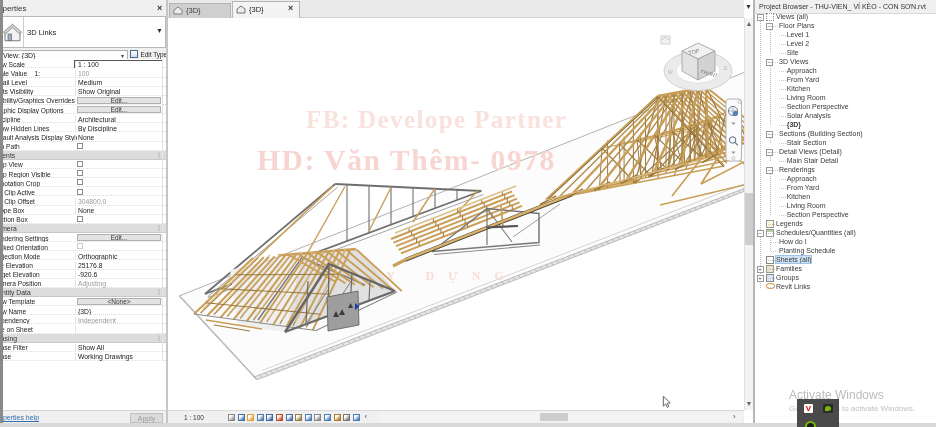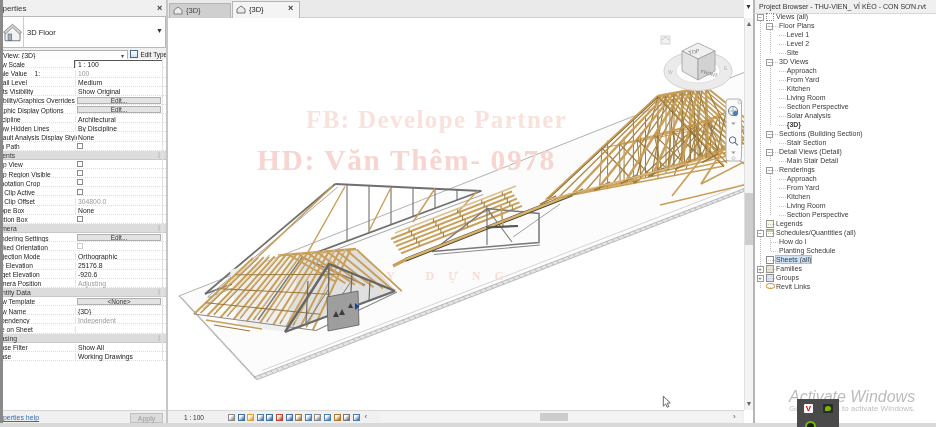--- a/index.html
+++ b/index.html
@@ -426,21 +426,21 @@
    <span style="position:absolute;left:-10px;top:3.5px;font-size:8px;color:#333;">Properties</span>
    <span style="position:absolute;left:157px;top:2.5px;font-size:9px;color:#333;font-weight:bold;">×</span>
  </div>
  <div class="abs" style="left:0;top:16px;width:166px;height:32px;background:#fff;border:1px solid #b8b8b8;">
    <span style="position:absolute;left:0;top:0;width:23px;height:30px;border-right:1px solid #ccc;"></span>
         <svg style="position:absolute;left:1px;top:4px" width="21" height="23" viewBox="0 0 28 26">
      <polygon points="4,12 14,3 24,12 24,24 4,24" fill="#f2f2f2" stroke="#555" stroke-width="1"></polygon>
      <polygon points="2,12.5 14,2 26,12.5 23,14.5 14,6 5,14.5" fill="#d8d8d8" stroke="#555" stroke-width="0.8"></polygon>
      <rect x="8" y="15" width="5" height="9" fill="#9ab0c4" stroke="#555" stroke-width="0.7"></rect>
    </svg>
-   <span style="position:absolute;left:26px;top:11px;font-size:7.5px;color:#222;">3D Floor</span>
+   <span style="position:absolute;left:26px;top:11px;font-size:7.5px;color:#222;">3D Links</span>
    <span style="position:absolute;left:155px;top:10px;font-size:7px;color:#333;">▼</span>
  </div>
  <div class="abs" style="left:0;top:49.5px;width:128px;height:10px;background:#fdfdfd;border:1px solid #b0b0b0;">
    <span style="position:absolute;left:-9px;top:1.5px;font-size:7px;color:#222;">3D View: {3D}</span>
    <span style="position:absolute;right:3px;top:1.5px;font-size:6px;color:#444;">▾</span>
  </div>
  <div class="abs" style="left:130px;top:49.5px;width:36px;height:10px;">
    <span style="position:absolute;left:0px;top:0.5px;width:8px;height:8px;border:1px solid #4a6a8a;background:linear-gradient(#fff,#cfdcea);"></span>
    <span style="position:absolute;left:10.5px;top:1.8px;font-size:6.4px;color:#222;white-space:nowrap;">Edit Type</span>
  </div>
@@ -686,21 +686,21 @@
       <span class="ti" style="background:#dde6ee;border:1px solid #889;"></span>
     </div>
 <div style="position:absolute;left:768px;top:278.2px;width:7px;border-top:1px dotted #c8c8c8;"></div>
 <div class="titem" style="left:776px;top:273.8px;">Groups</div>
 <div style="position:absolute;left:765.5px;top:283.3px">
       <span style="display:block;width:9px;height:6px;border:1.5px solid #cf9b3f;border-radius:50%;"></span>
     </div>
 <div style="position:absolute;left:768px;top:287.2px;width:7px;border-top:1px dotted #c8c8c8;"></div>
 <div class="titem" style="left:776px;top:282.8px;">Revit Links</div>
 
-<div class="abs" style="left:789px;top:387.5px;font-size:16px;color:#bcbcbc;font-style:italic;">Activate Windows</div>
+<div class="abs" style="left:789px;top:387.5px;font-size:12px;color:#bcbcbc;">Activate Windows</div>
 <div class="abs" style="left:789px;top:403.5px;font-size:8px;color:#c0c0c0;">Go to Settings to activate Windows.</div>
 
 <div class="abs" style="left:0;top:423px;width:936px;height:4px;background:#d9d9d9;"></div>
 
 <div class="abs" style="left:797px;top:399px;width:42px;height:28px;background:#4a4a4a;"></div>
 <div class="abs" style="left:804px;top:404px;width:9px;height:9px;background:#fff;border-radius:1px;text-align:center;font-size:8px;font-weight:bold;color:#c00;line-height:9px;">V</div>
 <div class="abs" style="left:823px;top:404px;width:10px;height:9px;background:#2a2a2a;border-radius:1px;"></div>
 <div class="abs" style="left:825px;top:406px;width:6px;height:5px;background:#76b900;border-radius:50% 50% 50% 0;"></div>
 <div class="abs" style="left:805px;top:421px;width:11px;height:11px;background:#1a1a1a;border:2px solid #76b900;border-radius:50%;clip-path:inset(0 0 5px 0);"></div>
 

